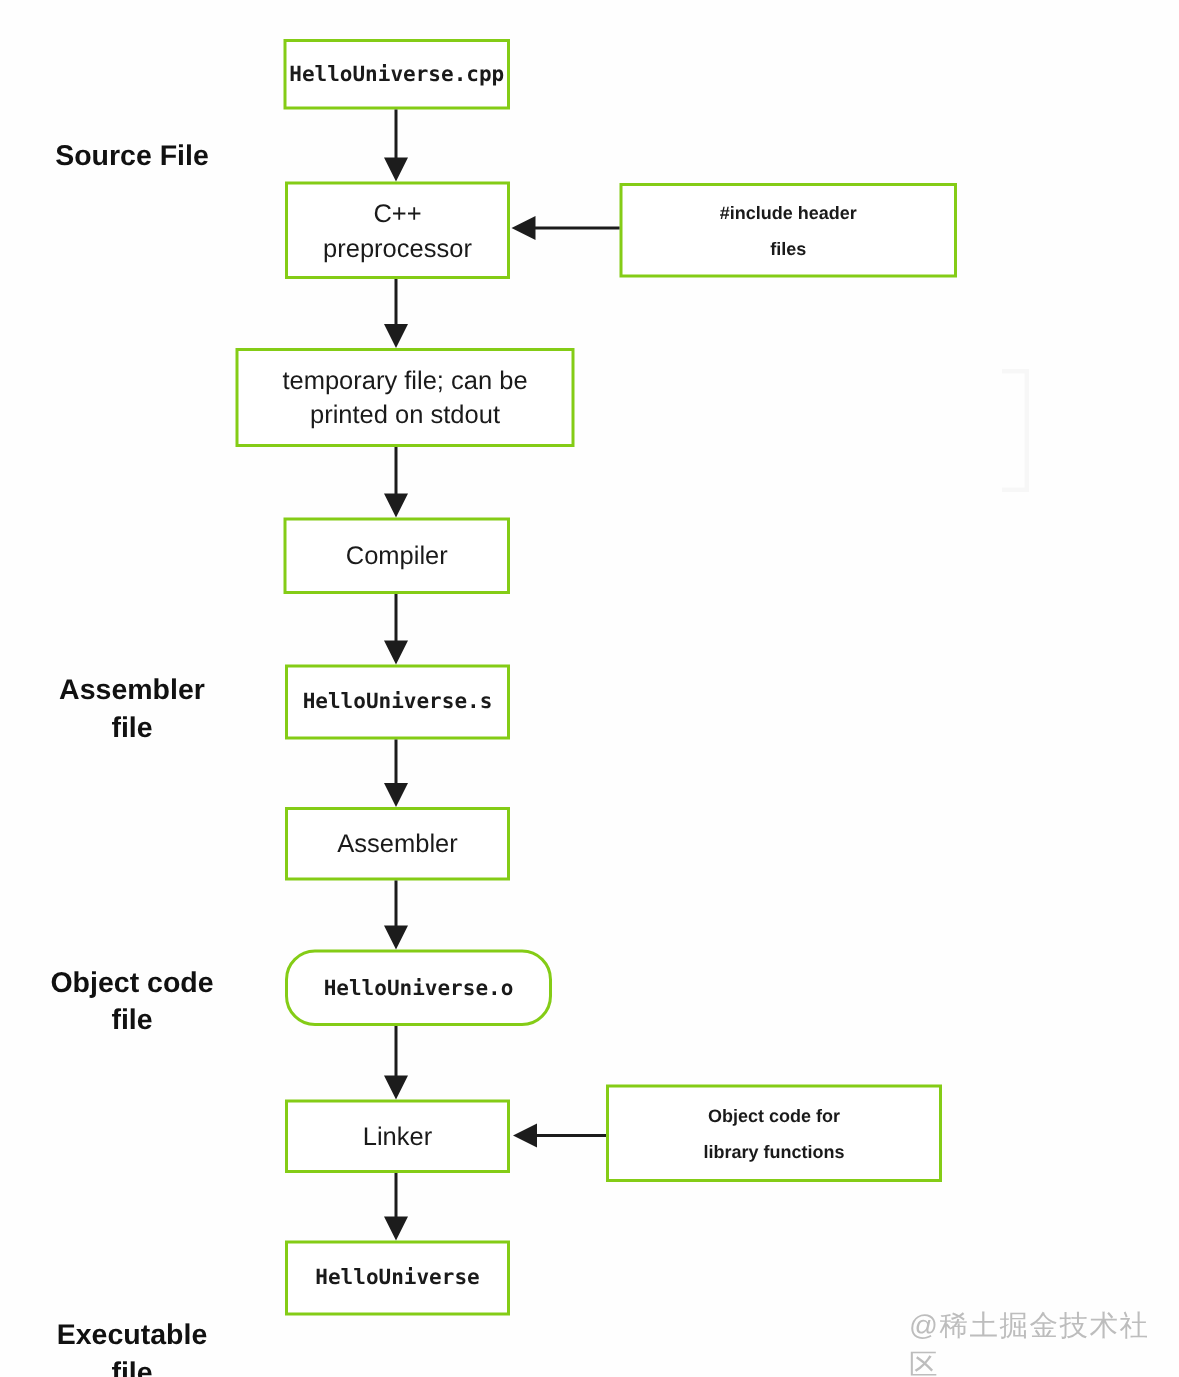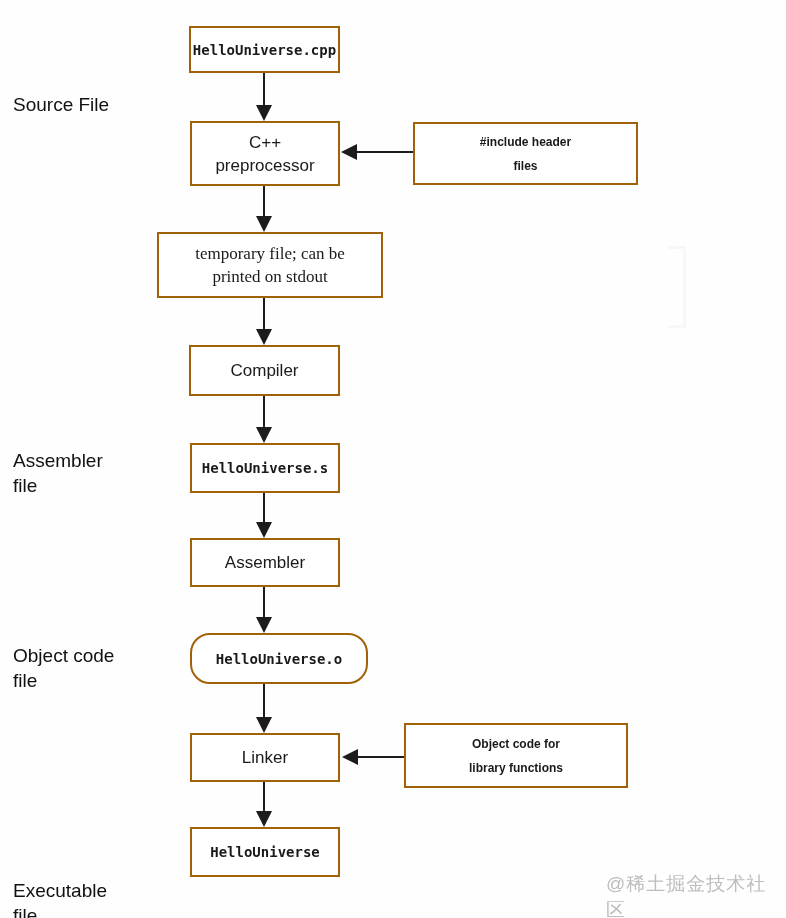--- a/index.html
+++ b/index.html
@@ -7,21 +7,21 @@
     position: relative;
     width: 786px;
     height: 918px;
     background: #fefefe;
     font-family: "Liberation Sans", sans-serif;
     overflow: hidden;
   }
   .box {
     position: absolute;
     box-sizing: border-box;
-    border: 2px solid #a16207;
+    border: 2px solid #84cc16;
     background: #ffffff;
     display: flex;
     align-items: center;
     justify-content: center;
     text-align: center;
     color: #1a1a1a;
     white-space: pre-line;
   }
   .mono {
     font-family: "DejaVu Sans Mono", monospace;
@@ -33,24 +33,24 @@
     line-height: 23px;
   }
   .sidebox {
     font-weight: 700;
     font-size: 12px;
     line-height: 24px;
   }
   .sidelabel {
     position: absolute;
     width: 150px;
-    font-weight: 400;
+    font-weight: 700;
     font-size: 19px;
     line-height: 25px;
-    text-align: left;
+    text-align: center;
     color: #111111;
     white-space: pre-line;
   }
   .vline { position: absolute; width: 2px; background: #1c1c1c; left: 263px; }
   .vhead {
     position: absolute; width: 0; height: 0; left: 256px;
     border-left: 8px solid transparent;
     border-right: 8px solid transparent;
     border-top: 16px solid #1c1c1c;
   }
@@ -75,21 +75,21 @@
     top: 246px;
     width: 15px;
     height: 76px;
     border: 3px solid #f7f7f7;
     border-left: none;
   }
 
   
   .n0 { left: 189px; top: 26px;  width: 151px; height: 47px; }
   .n1 { left: 190px; top: 121px; width: 150px; height: 65px; }
-  .n2 { left: 157px; top: 232px; width: 226px; height: 66px; font-family: Liberation Serif, serif; }
+  .n2 { left: 157px; top: 232px; width: 226px; height: 66px; }
   .n3 { left: 189px; top: 345px; width: 151px; height: 51px; }
   .n4 { left: 190px; top: 443px; width: 150px; height: 50px; }
   .n5 { left: 190px; top: 538px; width: 150px; height: 49px; }
   .n6 { left: 190px; top: 633px; width: 178px; height: 51px; border-radius: 20px; }
   .n7 { left: 190px; top: 733px; width: 150px; height: 49px; }
   .n8 { left: 190px; top: 827px; width: 150px; height: 50px; }
   .s0 { left: 413px; top: 122px; width: 225px; height: 63px; }
   .s1 { left: 404px; top: 723px; width: 224px; height: 65px; }
   .l0 { left: 13px; top: 92px;  }
   .l1 { left: 13px; top: 448px; }

